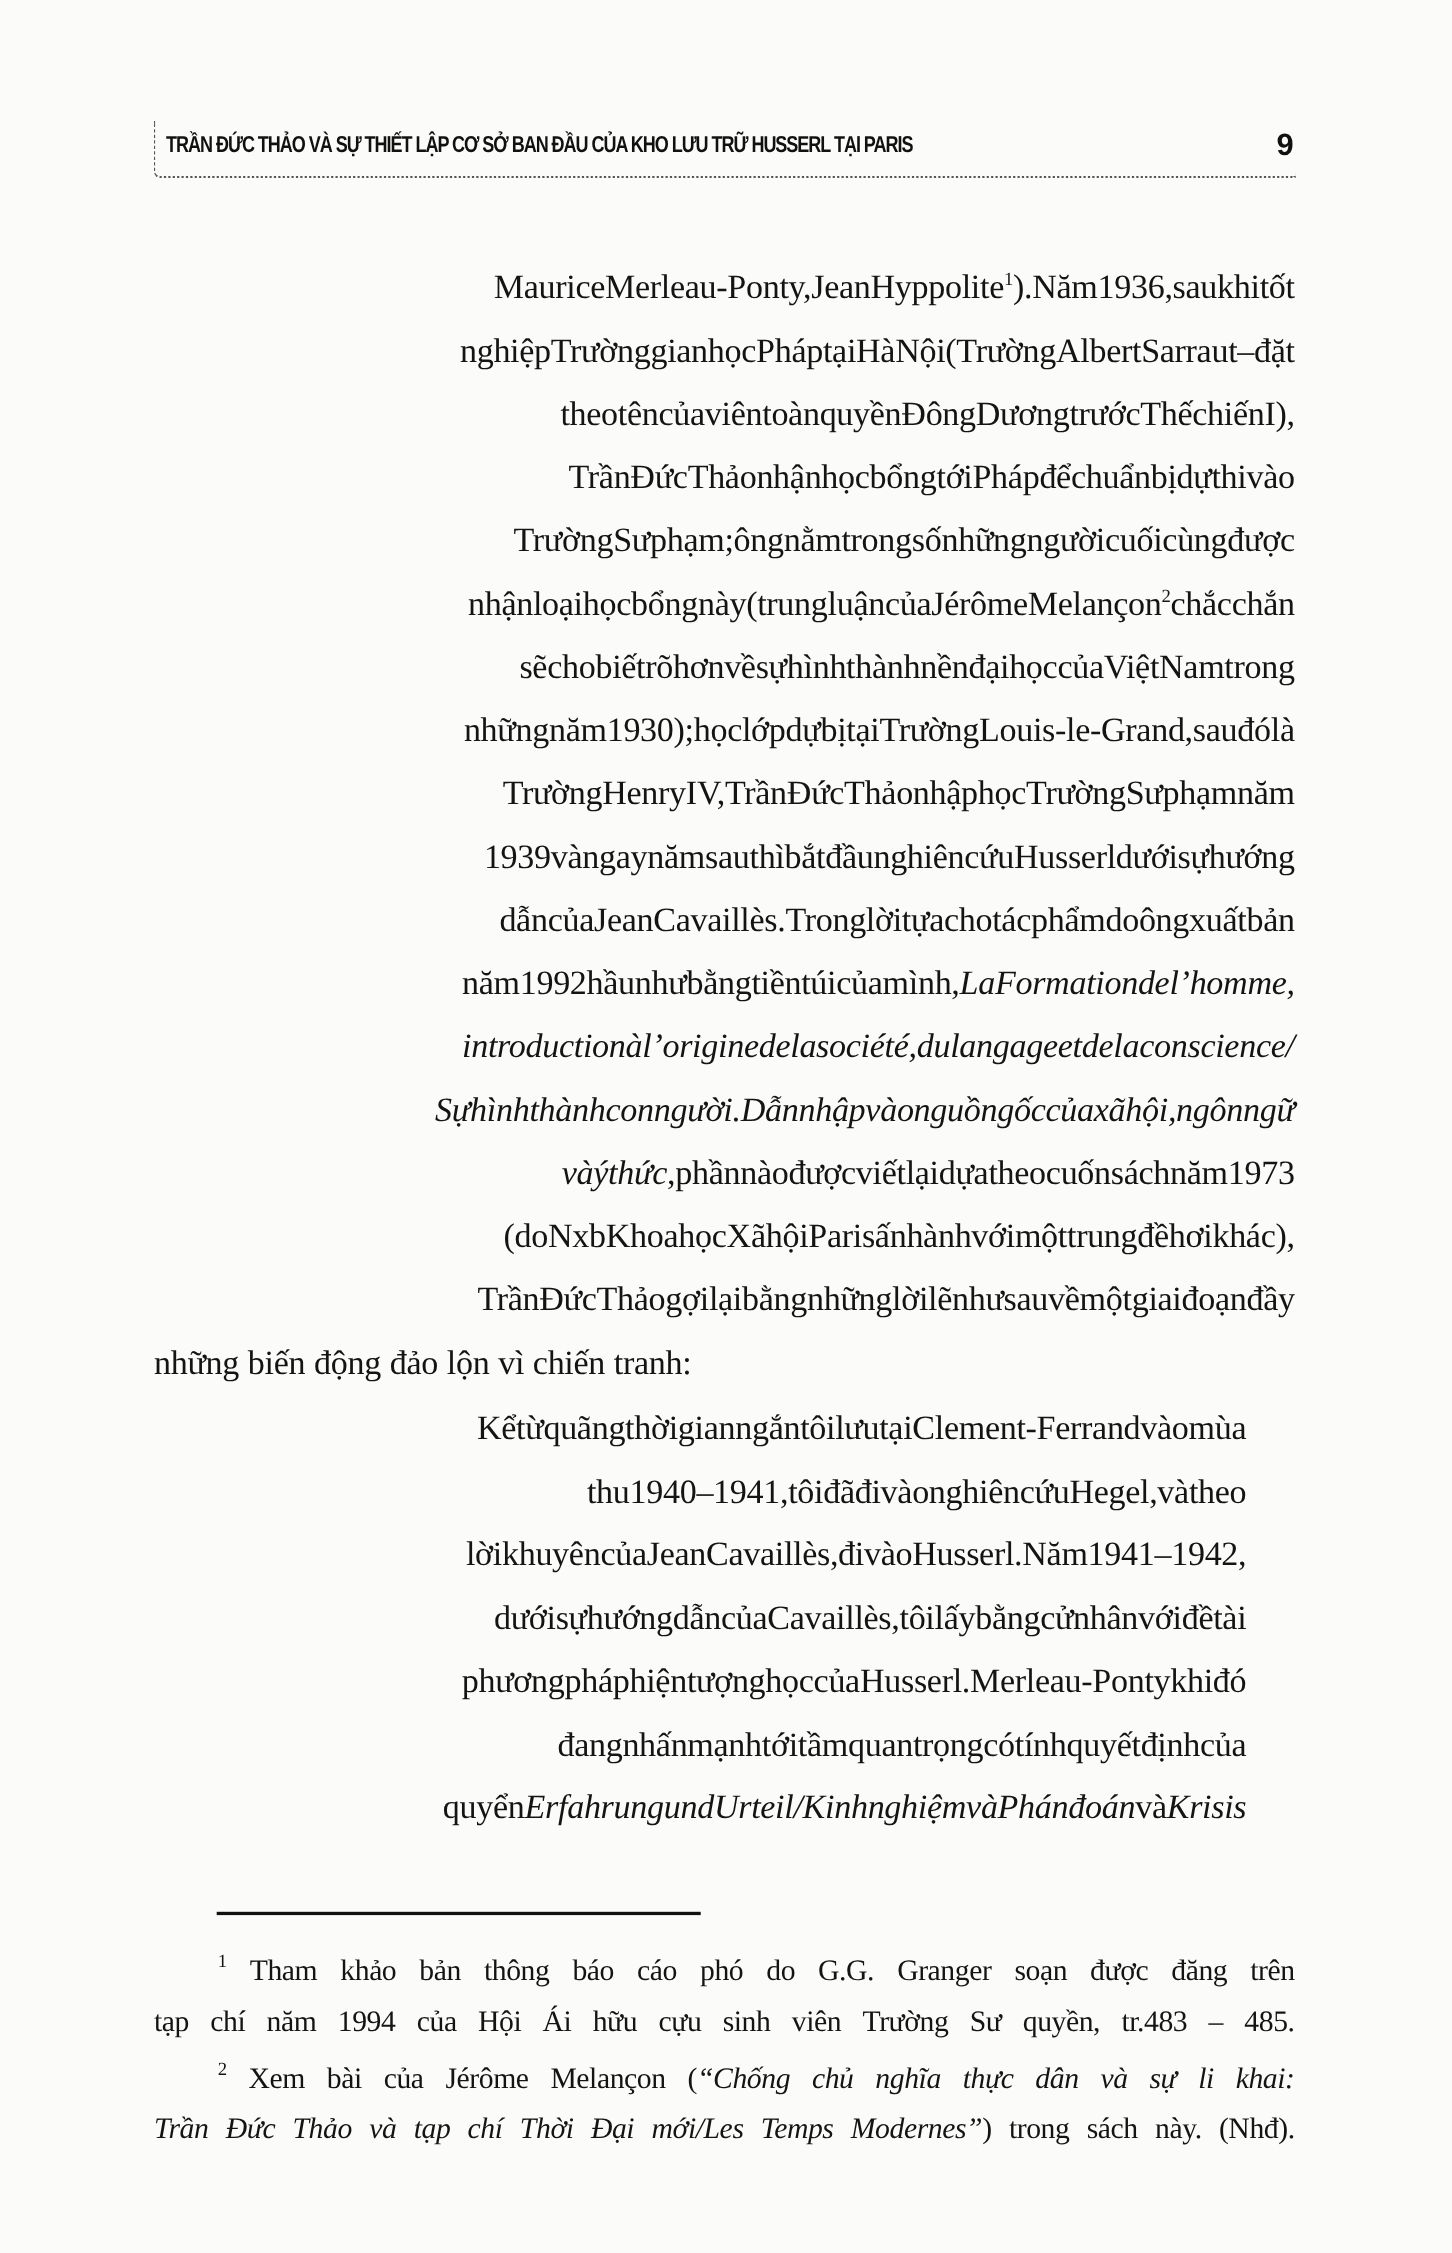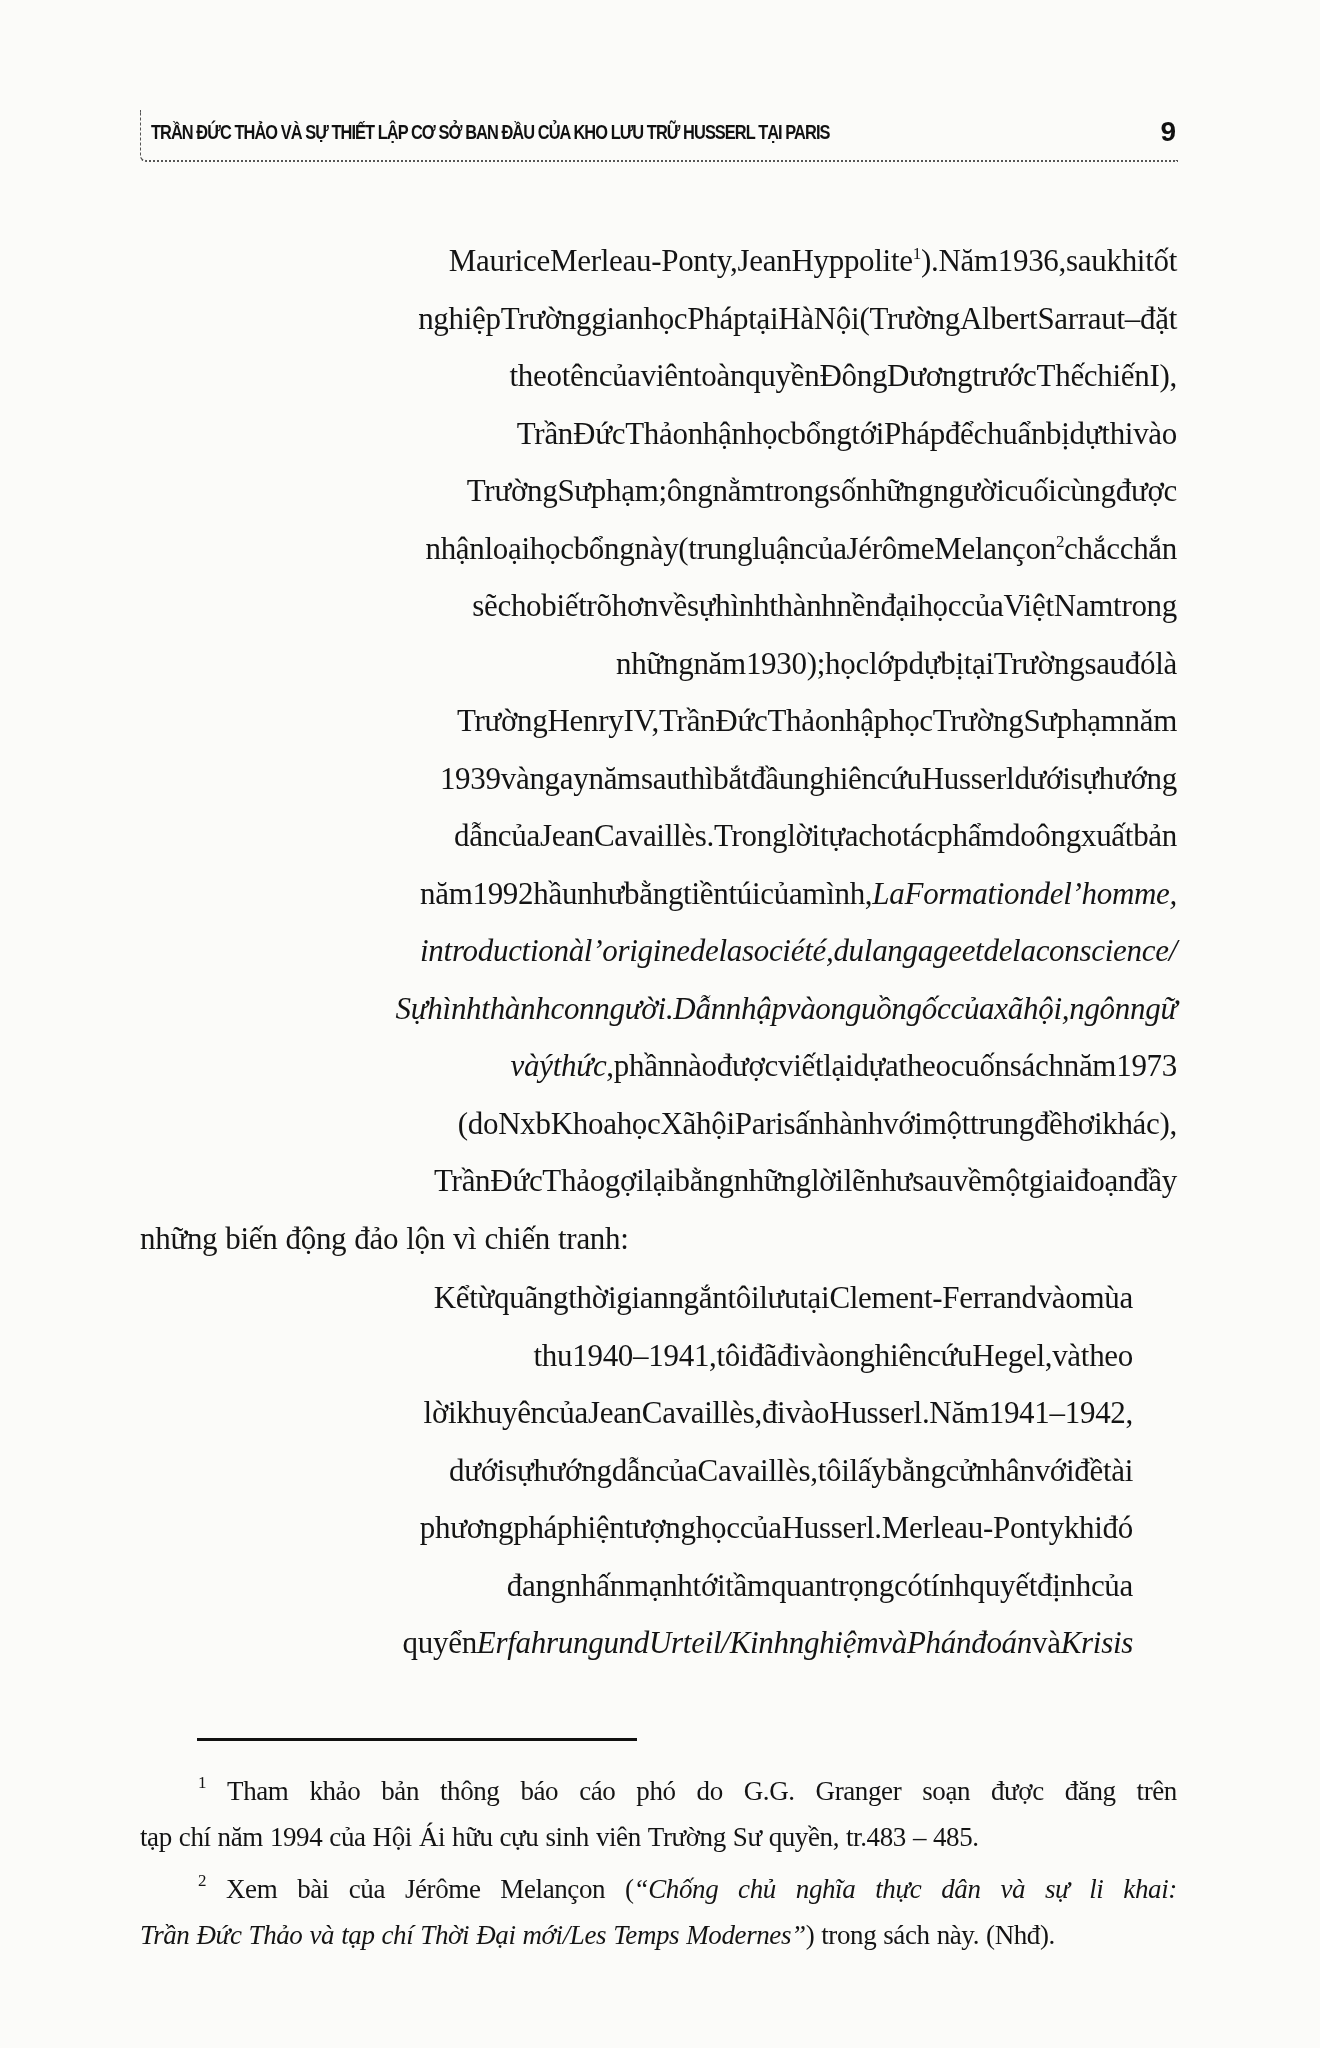--- a/index.html
+++ b/index.html
@@ -44,21 +44,21 @@
   .footnote-rule {
     position: absolute; left: 197px; top: 1738px; width: 440px; height: 3px;
     background: #111;
   }
   .footnotes { position: absolute; left: 140px; top: 1768px; width: 1037px; }
   .fn-line {
     height: 46px; line-height: 46px; font-size: 27px; letter-spacing: -0.4px;
     display: flex; justify-content: space-between; white-space: nowrap;
   }
   .fn-line.indent { padding-left: 58px; }
-  .fn-line.last { justify-content: flex-start; gap: 7px; }
+  .fn-line.last { justify-content: space-between; gap: 7px; }
   .fn-gap { height: 6px; }
 </style>
 </head>
 <body>
 
 <div class="page">
 
   <div class="header">
     <span class="header-title">TRẦN ĐỨC THẢO VÀ SỰ THIẾT LẬP CƠ SỞ BAN ĐẦU CỦA KHO LƯU TRỮ HUSSERL TẠI PARIS</span>
     <span class="page-number">9</span>
@@ -170,20 +170,21 @@
       <div class="line">
         <span class="word">những</span>
         <span class="word">năm</span>
         <span class="word">1930);</span>
         <span class="word">học</span>
         <span class="word">lớp</span>
         <span class="word">dự</span>
         <span class="word">bị</span>
         <span class="word">tại</span>
         <span class="word">Trường</span>
+        <span class="word">Louis-le-Grand,</span>
         <span class="word">sau</span>
         <span class="word">đó</span>
         <span class="word">là</span>
       </div>
       <div class="line">
         <span class="word">Trường</span>
         <span class="word">Henry</span>
         <span class="word">IV,</span>
         <span class="word">Trần</span>
         <span class="word">Đức</span>

